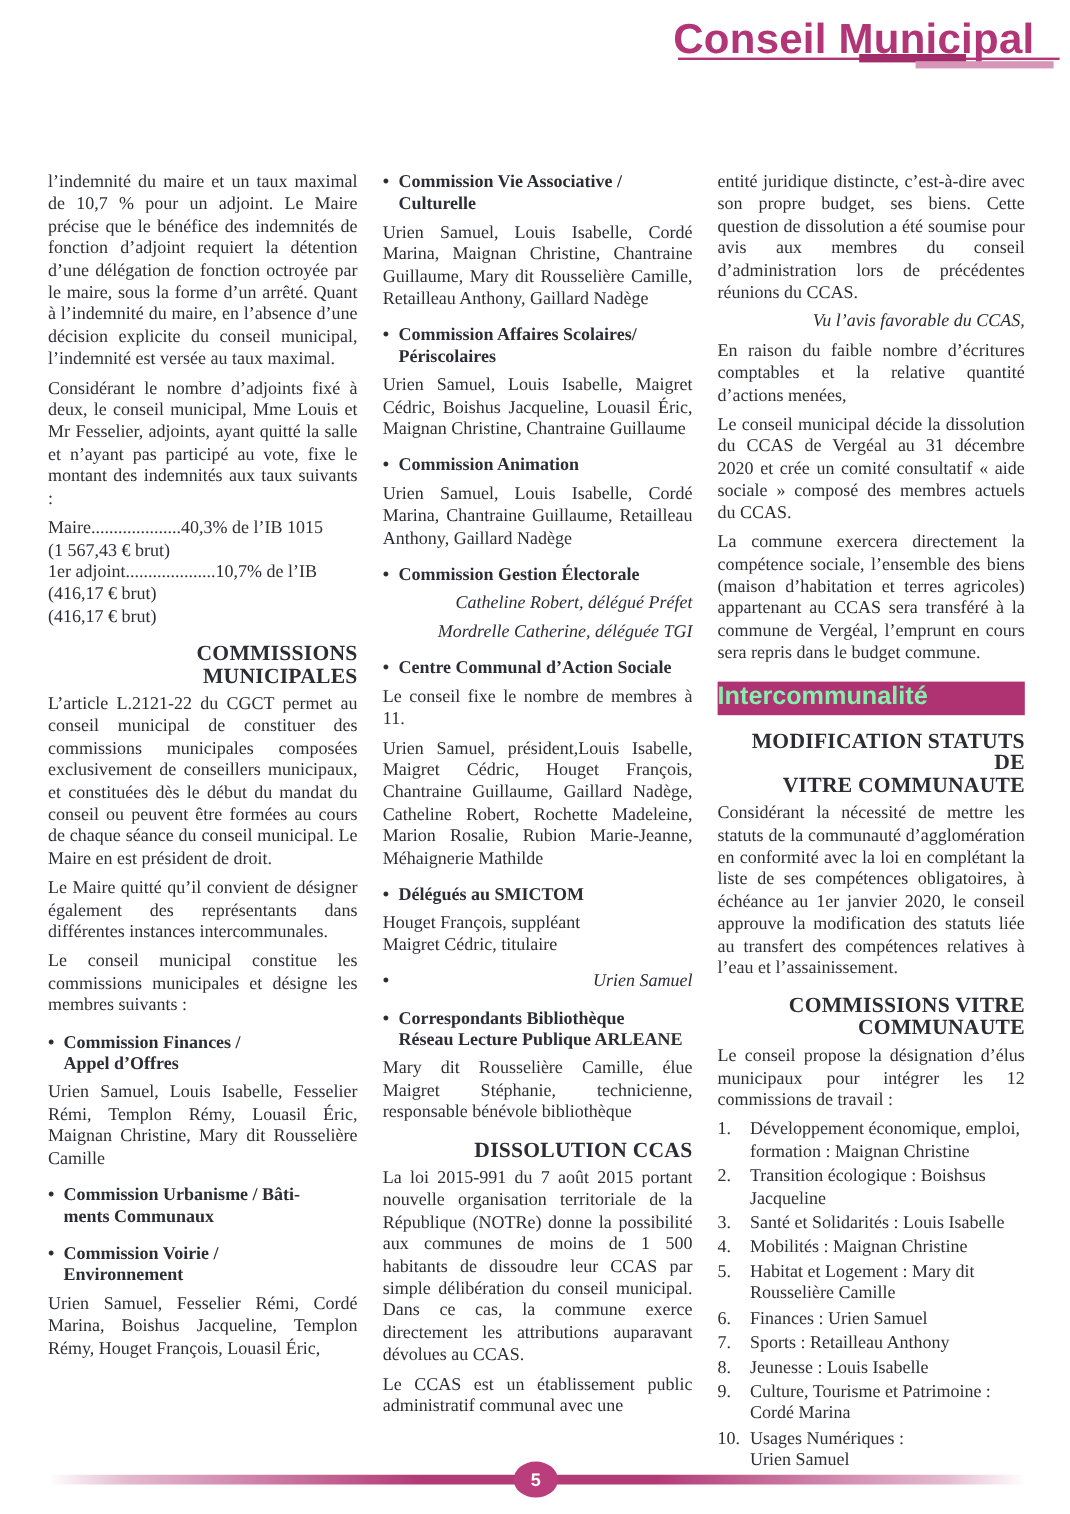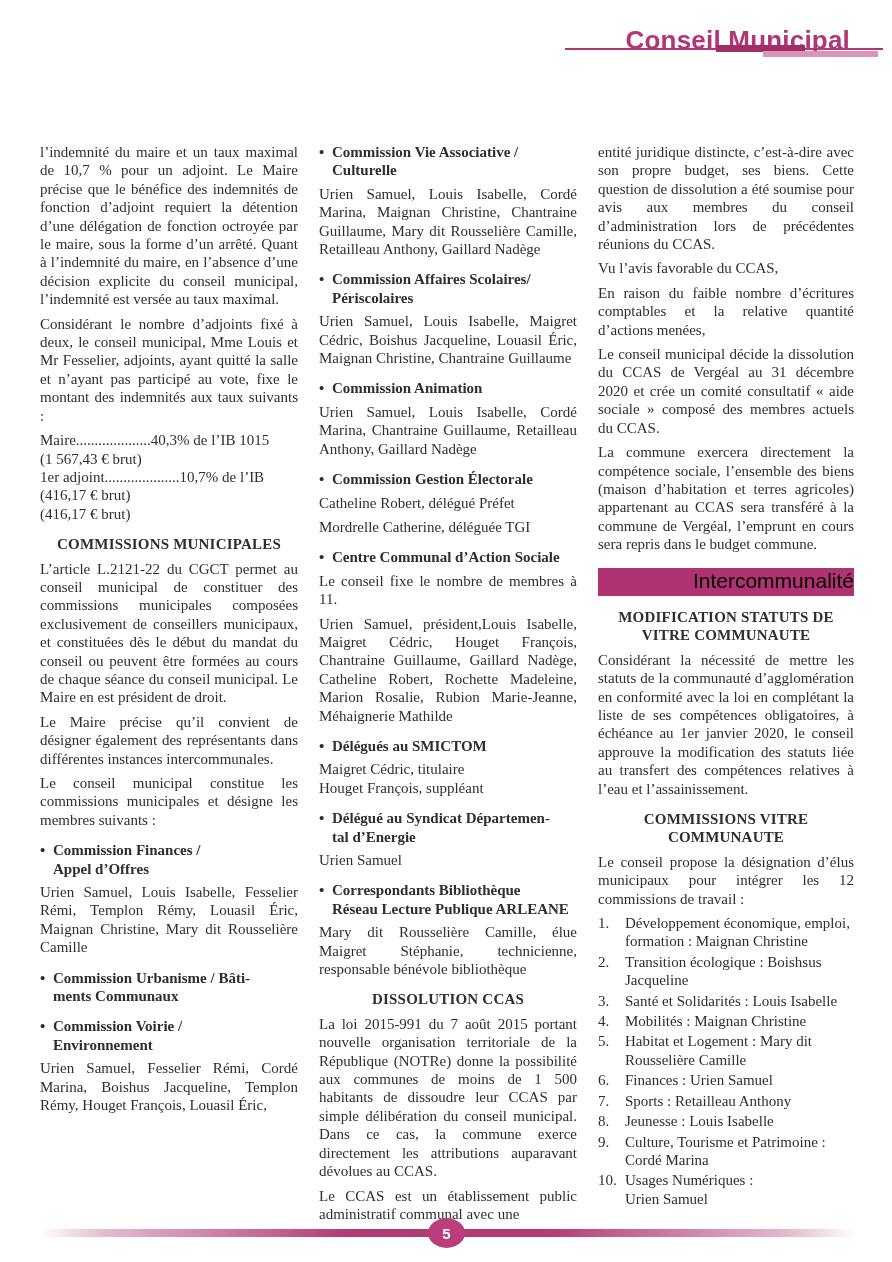--- a/index.html
+++ b/index.html
@@ -11,54 +11,54 @@
     --ink:#2d2d36;
   }
   html,body{margin:0;padding:0;background:#ffffff;}
   .page{
     position:relative;width:892px;height:1262px;margin:0 auto;
     background:#ffffff;overflow:hidden;
     font-family:"Liberation Serif","DejaVu Serif",serif;color:var(--ink);
   }
   
   .page-title{
-    position:absolute;top:13px;right:30px;margin:12px;
+    position:absolute;top:13px;right:30px;margin:0;
     font-family:"Liberation Sans","DejaVu Sans",sans-serif;
-    font-size:26px;font-weight:700;color:var(--accent);letter-spacing:.2px;
+    font-size:35px;font-weight:700;color:var(--accent);letter-spacing:.2px;
   }
   .thin-rule{position:absolute;left:565px;top:48px;width:318px;height:2px;background:var(--accent);}
   .dark-rule{position:absolute;left:716px;top:45px;width:89px;height:7px;background:var(--accent-dark);}
   .light-rule{position:absolute;left:763px;top:51px;width:115px;height:6px;background:var(--accent-light);}
   
   .col{
     position:absolute;top:95px;font-size:15px;line-height:18.4px;
     text-align:justify;
     margin-top:48px;
   }
   .col-0{left:40px;width:258px;}
   .col-1{left:319px;width:258px;}
   .col-2{left:598px;width:256px;}
   .col > :first-child{margin-top:0;}
   .para{margin:0 0 6px;}
-  .para.left{text-align:left;}
+  .para.left{text-align:right;font-style:italic;}
   .lines{text-align:left;margin:0 0 6px;}
   .heading{
-    font-size:15px;font-weight:700;margin:12px 0 6px;
-    text-align:center;white-space:pre-line;letter-spacing:.2px;
+    font-size:18px;font-weight:700;margin:12px 0 6px;
+    text-align:right;white-space:pre-line;letter-spacing:.2px;
   }
   .bullet{
     position:relative;padding-left:13px;margin:12px 0 5px;
     font-weight:700;text-align:left;white-space:pre-line;
   }
   .bullet .marker{position:absolute;left:0;top:0;}
   .banner{
     margin:14px 0 10px;padding:4px 0 6px;background:var(--banner-bg);
-    color:#000000;text-align:right;
+    color:#86efac;text-align:left;
     font-family:"Liberation Sans","DejaVu Sans",sans-serif;
-    font-size:21px;font-weight:400;
+    font-size:21px;font-weight:700;
   }
   .numlist{list-style:none;margin:2px 0 0;padding:0;text-align:left;}
   .numlist li{display:flex;margin:0 0 2px;}
   .num{flex:0 0 27px;width:27px;}
   .ntext{flex:1;white-space:pre-line;}
   
   .footer-rule{
     position:absolute;left:40px;top:1229px;width:815px;height:8px;border-radius:4px;
     background:linear-gradient(90deg,
       rgba(178,58,119,0) 0%, rgba(178,58,119,.35) 8%,
@@ -90,21 +90,21 @@
         <p class="para">Considérant le nombre d’adjoints fixé à deux, le conseil municipal, Mme Louis et Mr Fesselier, adjoints, ayant quitté la salle et n’ayant pas participé au vote, fixe le montant des indemnités aux taux suivants :</p>
         <div class="lines">
           <div>Maire....................40,3% de l’IB 1015</div>
           <div>(1 567,43  € brut)</div>
           <div>1er adjoint....................10,7% de l’IB</div>
           <div>(416,17  € brut)</div>
           <div>(416,17  € brut)</div>
         </div>
         <h3 class="heading">COMMISSIONS MUNICIPALES</h3>
         <p class="para">L’article L.2121-22 du CGCT permet au conseil municipal de constituer des commissions municipales composées exclusivement de conseillers municipaux, et constituées dès le début du mandat du conseil ou peuvent être formées au cours de chaque séance du conseil municipal. Le Maire en est président de droit.</p>
-        <p class="para">Le Maire précise qu’il convient de désigner également des représentants dans différentes instances intercommunales.</p>
+        <p class="para">Le Maire quitté qu’il convient de désigner également des représentants dans différentes instances intercommunales.</p>
         <p class="para">Le conseil municipal constitue les commissions municipales et désigne les membres suivants :</p>
         <div class="bullet"><span class="marker">•</span><span class="btitle">Commission Finances /
 Appel d’Offres</span></div>
         <p class="para">Urien Samuel, Louis Isabelle, Fesselier Rémi, Templon Rémy, Louasil Éric, Maignan Christine, Mary dit Rousselière Camille</p>
         <div class="bullet"><span class="marker">•</span><span class="btitle">Commission Urbanisme / Bâti-
 ments Communaux</span></div>
         <div class="bullet"><span class="marker">•</span><span class="btitle">Commission Voirie /
 Environnement</span></div>
         <p class="para">Urien Samuel, Fesselier Rémi, Cordé Marina, Boishus Jacqueline, Templon Rémy, Houget François, Louasil Éric,</p>
       </section>
@@ -118,25 +118,24 @@
         <div class="bullet"><span class="marker">•</span><span class="btitle">Commission Animation</span></div>
         <p class="para">Urien Samuel, Louis Isabelle, Cordé Marina, Chantraine Guillaume, Retailleau Anthony, Gaillard Nadège</p>
         <div class="bullet"><span class="marker">•</span><span class="btitle">Commission Gestion Électorale</span></div>
         <p class="para left">Catheline Robert, délégué Préfet</p>
         <p class="para left">Mordrelle Catherine, déléguée TGI</p>
         <div class="bullet"><span class="marker">•</span><span class="btitle">Centre Communal d’Action Sociale</span></div>
         <p class="para">Le conseil fixe le nombre de membres à 11.</p>
         <p class="para">Urien Samuel, président,Louis Isabelle, Maigret Cédric, Houget François, Chantraine Guillaume, Gaillard Nadège, Catheline Robert, Rochette Madeleine, Marion Rosalie, Rubion Marie-Jeanne, Méhaignerie Mathilde</p>
         <div class="bullet"><span class="marker">•</span><span class="btitle">Délégués au SMICTOM</span></div>
         <div class="lines">
+          <div>Houget François, suppléant</div>
           <div>Maigret Cédric, titulaire</div>
-          <div>Houget François, suppléant</div>
         </div>
-        <div class="bullet"><span class="marker">•</span><span class="btitle">Délégué au Syndicat Départemen-
-tal d’Energie</span></div>
+        <div class="bullet"><span class="marker">•</span></div>
         <p class="para left">Urien Samuel</p>
         <div class="bullet"><span class="marker">•</span><span class="btitle">Correspondants Bibliothèque
 Réseau Lecture Publique ARLEANE</span></div>
         <p class="para">Mary dit Rousselière Camille, élue Maigret Stéphanie, technicienne, responsable bénévole bibliothèque</p>
         <h3 class="heading">DISSOLUTION CCAS</h3>
         <p class="para">La loi 2015-991 du 7 août 2015 portant nouvelle organisation territoriale de la République (NOTRe) donne la possibilité aux communes de moins de 1 500 habitants de dissoudre leur CCAS par simple délibération du conseil municipal. Dans ce cas, la commune exerce directement les attributions auparavant dévolues au CCAS.</p>
         <p class="para">Le CCAS est un établissement public administratif communal avec une</p>
       </section>
     <section class="col col-2">
         <p class="para">entité juridique distincte, c’est-à-dire avec son propre budget, ses biens. Cette question de dissolution a été soumise pour avis aux membres du conseil d’administration lors de précédentes réunions du CCAS.</p>

